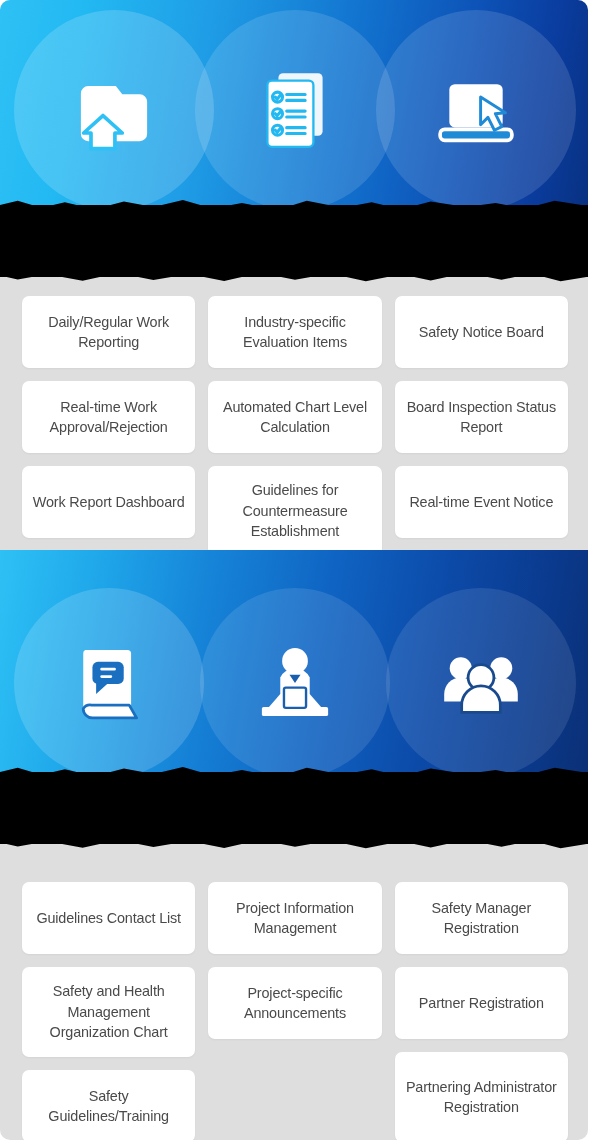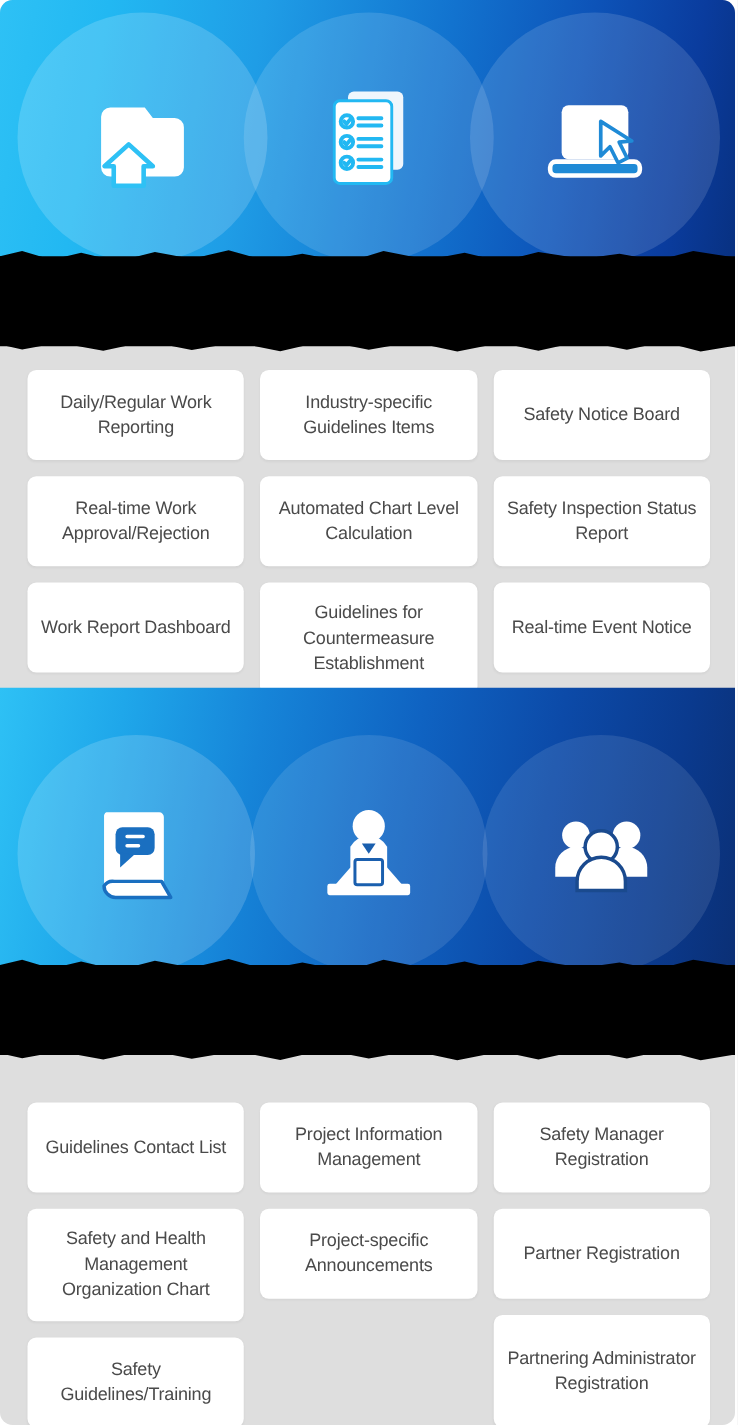--- a/index.html
+++ b/index.html
@@ -181,28 +181,28 @@
 
   <div class="grid g-top">
 
     <div class="col">
       <div class="card two-line">Daily/Regular Work Reporting</div>
       <div class="card two-line">Real-time Work Approval/Rejection</div>
       <div class="card two-line">Work Report Dashboard</div>
     </div>
 
     <div class="col">
-      <div class="card two-line">Industry-specific Guidelines Items</div>
+      <div class="card two-line">Industry-specific Evaluation Items</div>
       <div class="card two-line">Automated Chart Level Calculation</div>
       <div class="card three-line">Guidelines for Countermeasure Establishment</div>
     </div>
 
     <div class="col">
       <div class="card two-line">Safety Notice Board</div>
-      <div class="card two-line">Safety Inspection Status Report</div>
+      <div class="card two-line">Board Inspection Status Report</div>
       <div class="card two-line">Real-time Event Notice</div>
     </div>
 
   </div>
 
   <div class="hero bottom">
     <div class="hero-bg"></div>
     <div class="circles">
 
       <div class="circle c1">

